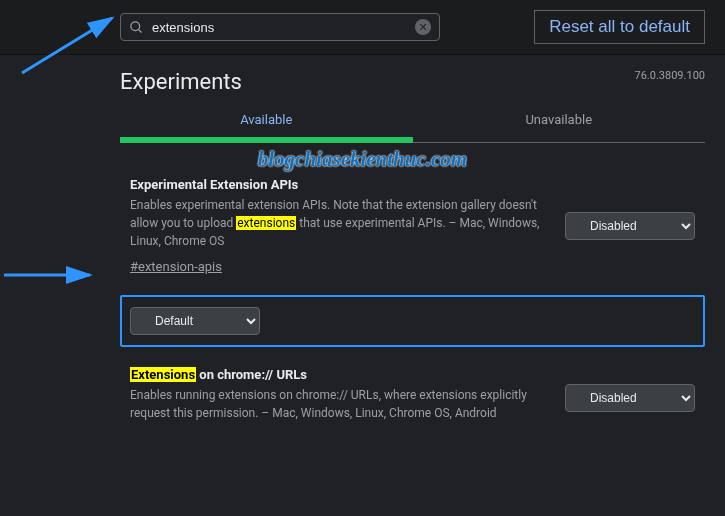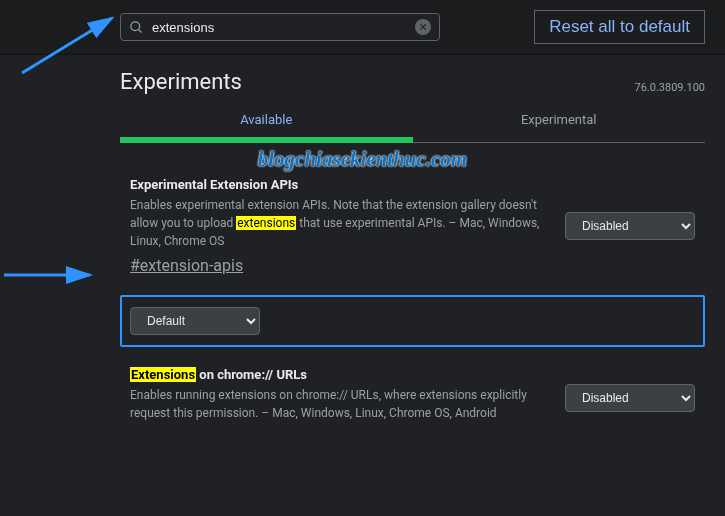--- a/index.html
+++ b/index.html
@@ -55,21 +55,21 @@
     padding: 6px 14px;
     font-size: 17px;
     border-radius: 0;
     cursor: pointer;
   }
   .content {
     padding: 0 20px 0 120px;
   }
   .title-row {
     display: flex;
-    align-items: flex-end;
+    align-items: flex-start;
     justify-content: space-between;
     margin: 14px 0 8px;
   }
   .title-row h1 { font-size: 22px; font-weight: 400; color: #e8eaed; }
   .version { font-size: 11px; color: #9aa0a6; }
   .tabs {
     display: flex;
     border-bottom: 1px solid #5f6368;
   }
   .tab {
@@ -116,35 +116,35 @@
     color: #e8eaed;
     margin-bottom: 4px;
   }
   .flag-desc {
     font-size: 12px;
     color: #9aa0a6;
     line-height: 1.5;
     margin-bottom: 6px;
   }
   .flag-link {
-    font-size: 16px;
+    font-size: 13px;
     color: #9aa0a6;
     text-decoration: underline;
     cursor: pointer;
   }
   .flag-ctrl {
     display: flex;
     align-items: center;
   }
   .flag-ctrl select {
     background: #3c4043;
     color: #e8eaed;
     border: 1px solid #5f6368;
     border-radius: 4px;
-    padding: 5px 12px;
+    padding: 5px 20px;
     font-size: 12px;
     min-width: 130px;
     cursor: pointer;
   }
   .hl {
     background: #ffff00;
     color: #000;
     padding: 0 1px;
   }
   
@@ -187,21 +187,21 @@
 </div>
 
 <div class="content">
   <div class="title-row">
     <h1>Experiments</h1>
     <span class="version">76.0.3809.100</span>
   </div>
 
   <div class="tabs">
     <div class="tab active">Available</div>
-    <div class="tab">Experimental</div>
+    <div class="tab">Unavailable</div>
   </div>
 
   <div class="flags">
 
     <div class="flag">
       <div class="flag-body">
         <div class="flag-title">Experimental Extension APIs</div>
         <div class="flag-desc">
           <span>Enables experimental extension APIs. Note that the extension gallery doesn't allow you to upload </span><span class="hl">extensions</span><span> that use experimental APIs. – Mac, Windows, Linux, Chrome OS</span>
         </div>

